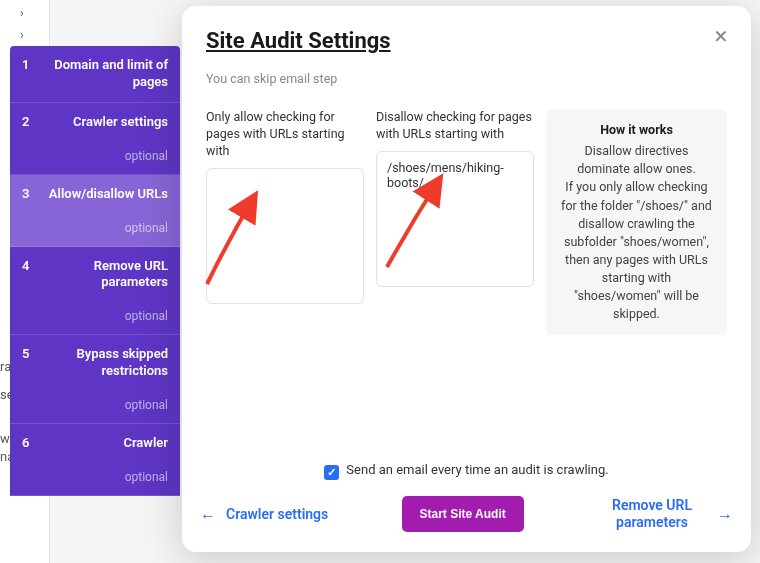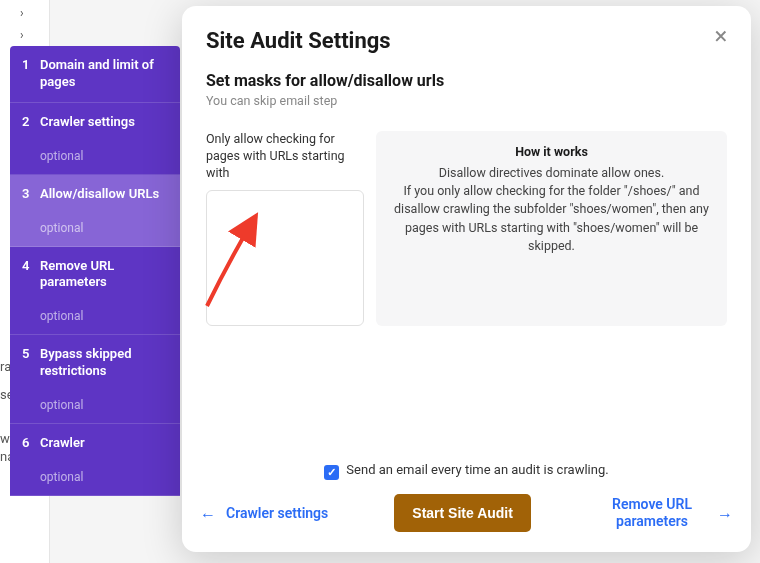--- a/index.html
+++ b/index.html
@@ -59,20 +59,21 @@
     .sidebar-item.active {
       background: #8765d6;
     }
     .sidebar-item .num {
       width: 18px;
       flex-shrink: 0;
       font-weight: 600;
     }
     .sidebar-item .text {
       flex: 1;
+      text-align: right;
     }
     .sidebar-item .label {
       font-weight: 600;
       line-height: 1.3;
     }
     .sidebar-item .optional {
       font-size: 12px;
       color: rgba(255,255,255,0.6);
       margin-top: 18px;
       font-weight: 400;
@@ -98,20 +99,21 @@
       color: #888;
       font-size: 24px;
       line-height: 28px;
       text-align: center;
     }
     .modal h1 {
       font-size: 22px;
       font-weight: 700;
       color: #1a1a1a;
       margin-bottom: 18px;
+      text-decoration: underline;
     }
     .modal h2 {
       font-size: 16px;
       font-weight: 700;
       color: #1a1a1a;
       margin-bottom: 3px;
     }
     .modal .skip {
       font-size: 12.5px;
       color: #888;
@@ -206,26 +208,26 @@
       text-align: center;
       line-height: 1.2;
     }
     .nav-link.right {
       flex-direction: row;
     }
     .nav-link .twoline {
       max-width: 110px;
     }
     .start-btn {
-      background: #a16207;
+      background: #a21caf;
       color: #fff;
       border: none;
       border-radius: 5px;
       padding: 11px 18px;
-      font-size: 14px;
+      font-size: 12px;
       font-weight: 600;
       cursor: pointer;
     }
     .arrow-glyph {
       font-size: 16px;
     }
   </style>
 </head>
 <body>
 
@@ -280,38 +282,51 @@
       <div class="optional">optional</div>
     </div>
   </div>
 </div>
 
 <div class="modal">
   <div class="close-btn">
     <span>×</span>
   </div>
   <h1>Site Audit Settings</h1>
-  <h2>Set masks for allow/disallow urls</h2>
   <div class="skip">You can skip email step</div>
 
   <div class="columns">
     <div class="input-col">
       <div class="col-label">Only allow checking for pages with URLs starting with</div>
       <div class="textarea-wrap">
         <svg class="arrow-svg" width="90" height="100" style="left:-8px; top:20px;">
           <defs>
             <marker id="ah1" markerWidth="8" markerHeight="8" refX="6" refY="4" orient="auto">
               <path d="M0,0 L8,4 L0,8 Z" fill="#ee3b2b"></path>
             </marker>
           </defs>
           <path d="M 8 95 Q 30 50 55 8" stroke="#ee3b2b" stroke-width="4" fill="none" marker-end="url(#ah1)"></path>
         </svg>
       </div>
     </div>
 
+    <div class="input-col">
+      <div class="col-label">Disallow checking for pages with URLs starting with</div>
+      <div class="textarea-wrap">
+        <div class="value">/shoes/mens/hiking-boots/</div>
+        <svg class="arrow-svg" width="90" height="100" style="left:0px; top:20px;">
+          <defs>
+            <marker id="ah2" markerWidth="8" markerHeight="8" refX="6" refY="4" orient="auto">
+              <path d="M0,0 L8,4 L0,8 Z" fill="#ee3b2b"></path>
+            </marker>
+          </defs>
+          <path d="M 10 95 Q 35 50 62 8" stroke="#ee3b2b" stroke-width="4" fill="none" marker-end="url(#ah2)"></path>
+        </svg>
+      </div>
+    </div>
 
     <div class="howit">
       <div class="h">How it works</div>
       <div style="white-space:pre-line;">Disallow directives dominate allow ones.
 If you only allow checking for the folder "/shoes/" and disallow crawling the subfolder "shoes/women", then any pages with URLs starting with "shoes/women" will be skipped.</div>
     </div>
   </div>
 
   <div class="email-row">
     <span class="checkbox">

